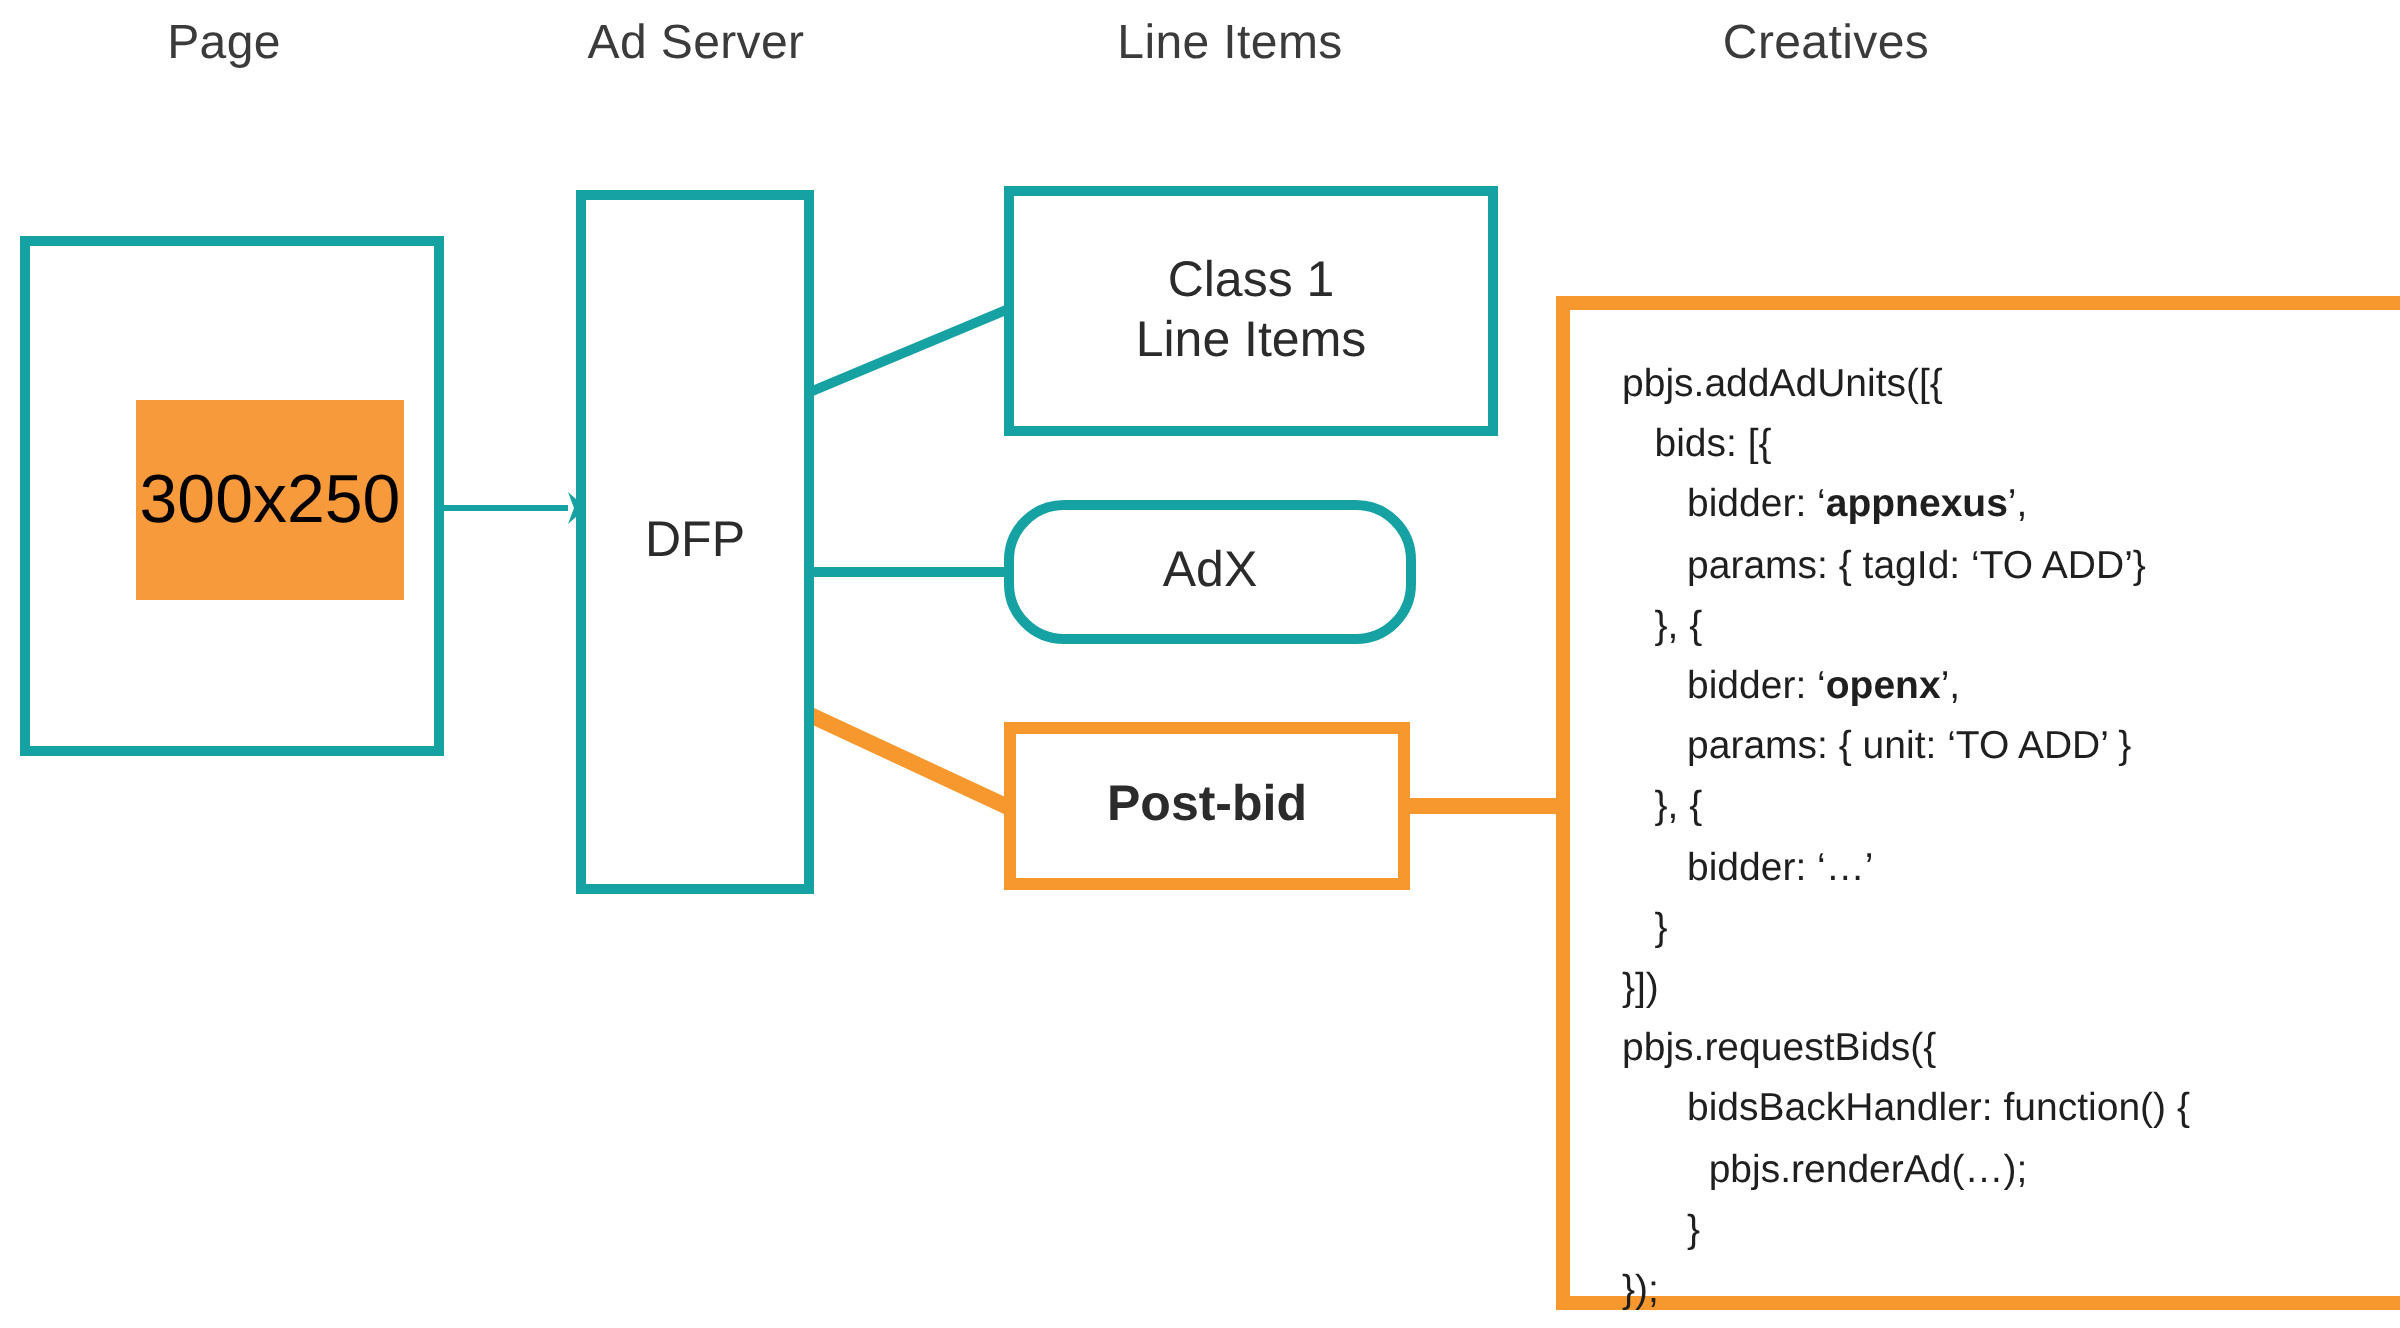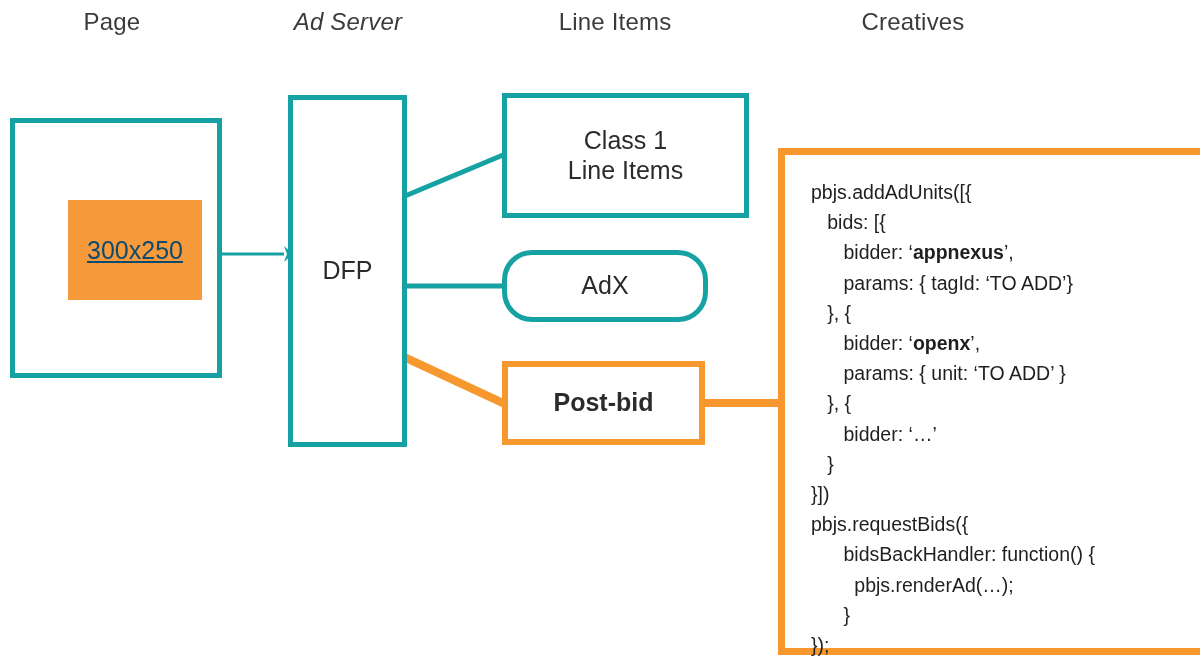--- a/index.html
+++ b/index.html
@@ -65,23 +65,22 @@
   
   #dfp-box    { left: 288px; top: 95px;  width: 119px; height: 352px; }
   
   #creative-unit {
     position: absolute;
     left: 68px; top: 200px; width: 134px; height: 100px;
     background: #f79a3c;
     display: flex; align-items: center; justify-content: center;
   }
   #creative-unit .unit-label {
-    font-size: 25px;
-    color: #0c4a6e;
-    text-decoration: underline;
+    font-size: 34px;
+    color: #000000;
   }
   
   #class1-box { left: 502px; top: 93px;  width: 247px; height: 125px; }
   #adx-box    { left: 502px; top: 250px; width: 206px; height: 72px; border-radius: 30px; }
   #postbid-box{ left: 502px; top: 361px; width: 203px; height: 84px; }
 
   
   #code-box {
     position: absolute;
     left: 778px; top: 148px;
@@ -102,21 +101,21 @@
   }
   #code-text .ln { display: block; white-space: pre; }
   #code-text b { font-weight: bold; margin-top: 48px; }
 </style>
 </head>
 <body>
 
 <div id="canvas">
 
   <div class="col-header" style="left:62px;  top:8px;  width:100px;">Page</div>
-  <div class="col-header" style="left:263px; top:8px;  width:170px;font-style:italic;">Ad Server</div>
+  <div class="col-header" style="left:263px; top:8px;  width:170px;">Ad Server</div>
   <div class="col-header" style="left:530px; top:8px;  width:170px;">Line Items</div>
   <div class="col-header" style="left:828px; top:8px;  width:170px;">Creatives</div>
 
   <svg id="connectors" viewBox="0 0 1200 664" xmlns="http://www.w3.org/2000/svg">
 
     <g>
       <line x1="202" y1="254" x2="284" y2="254" stroke="#16a2a2" stroke-width="3"></line>
       <path d="M284 246 L293 254 L284 262 L287 254 Z" fill="#16a2a2"></path>
     </g>
 

